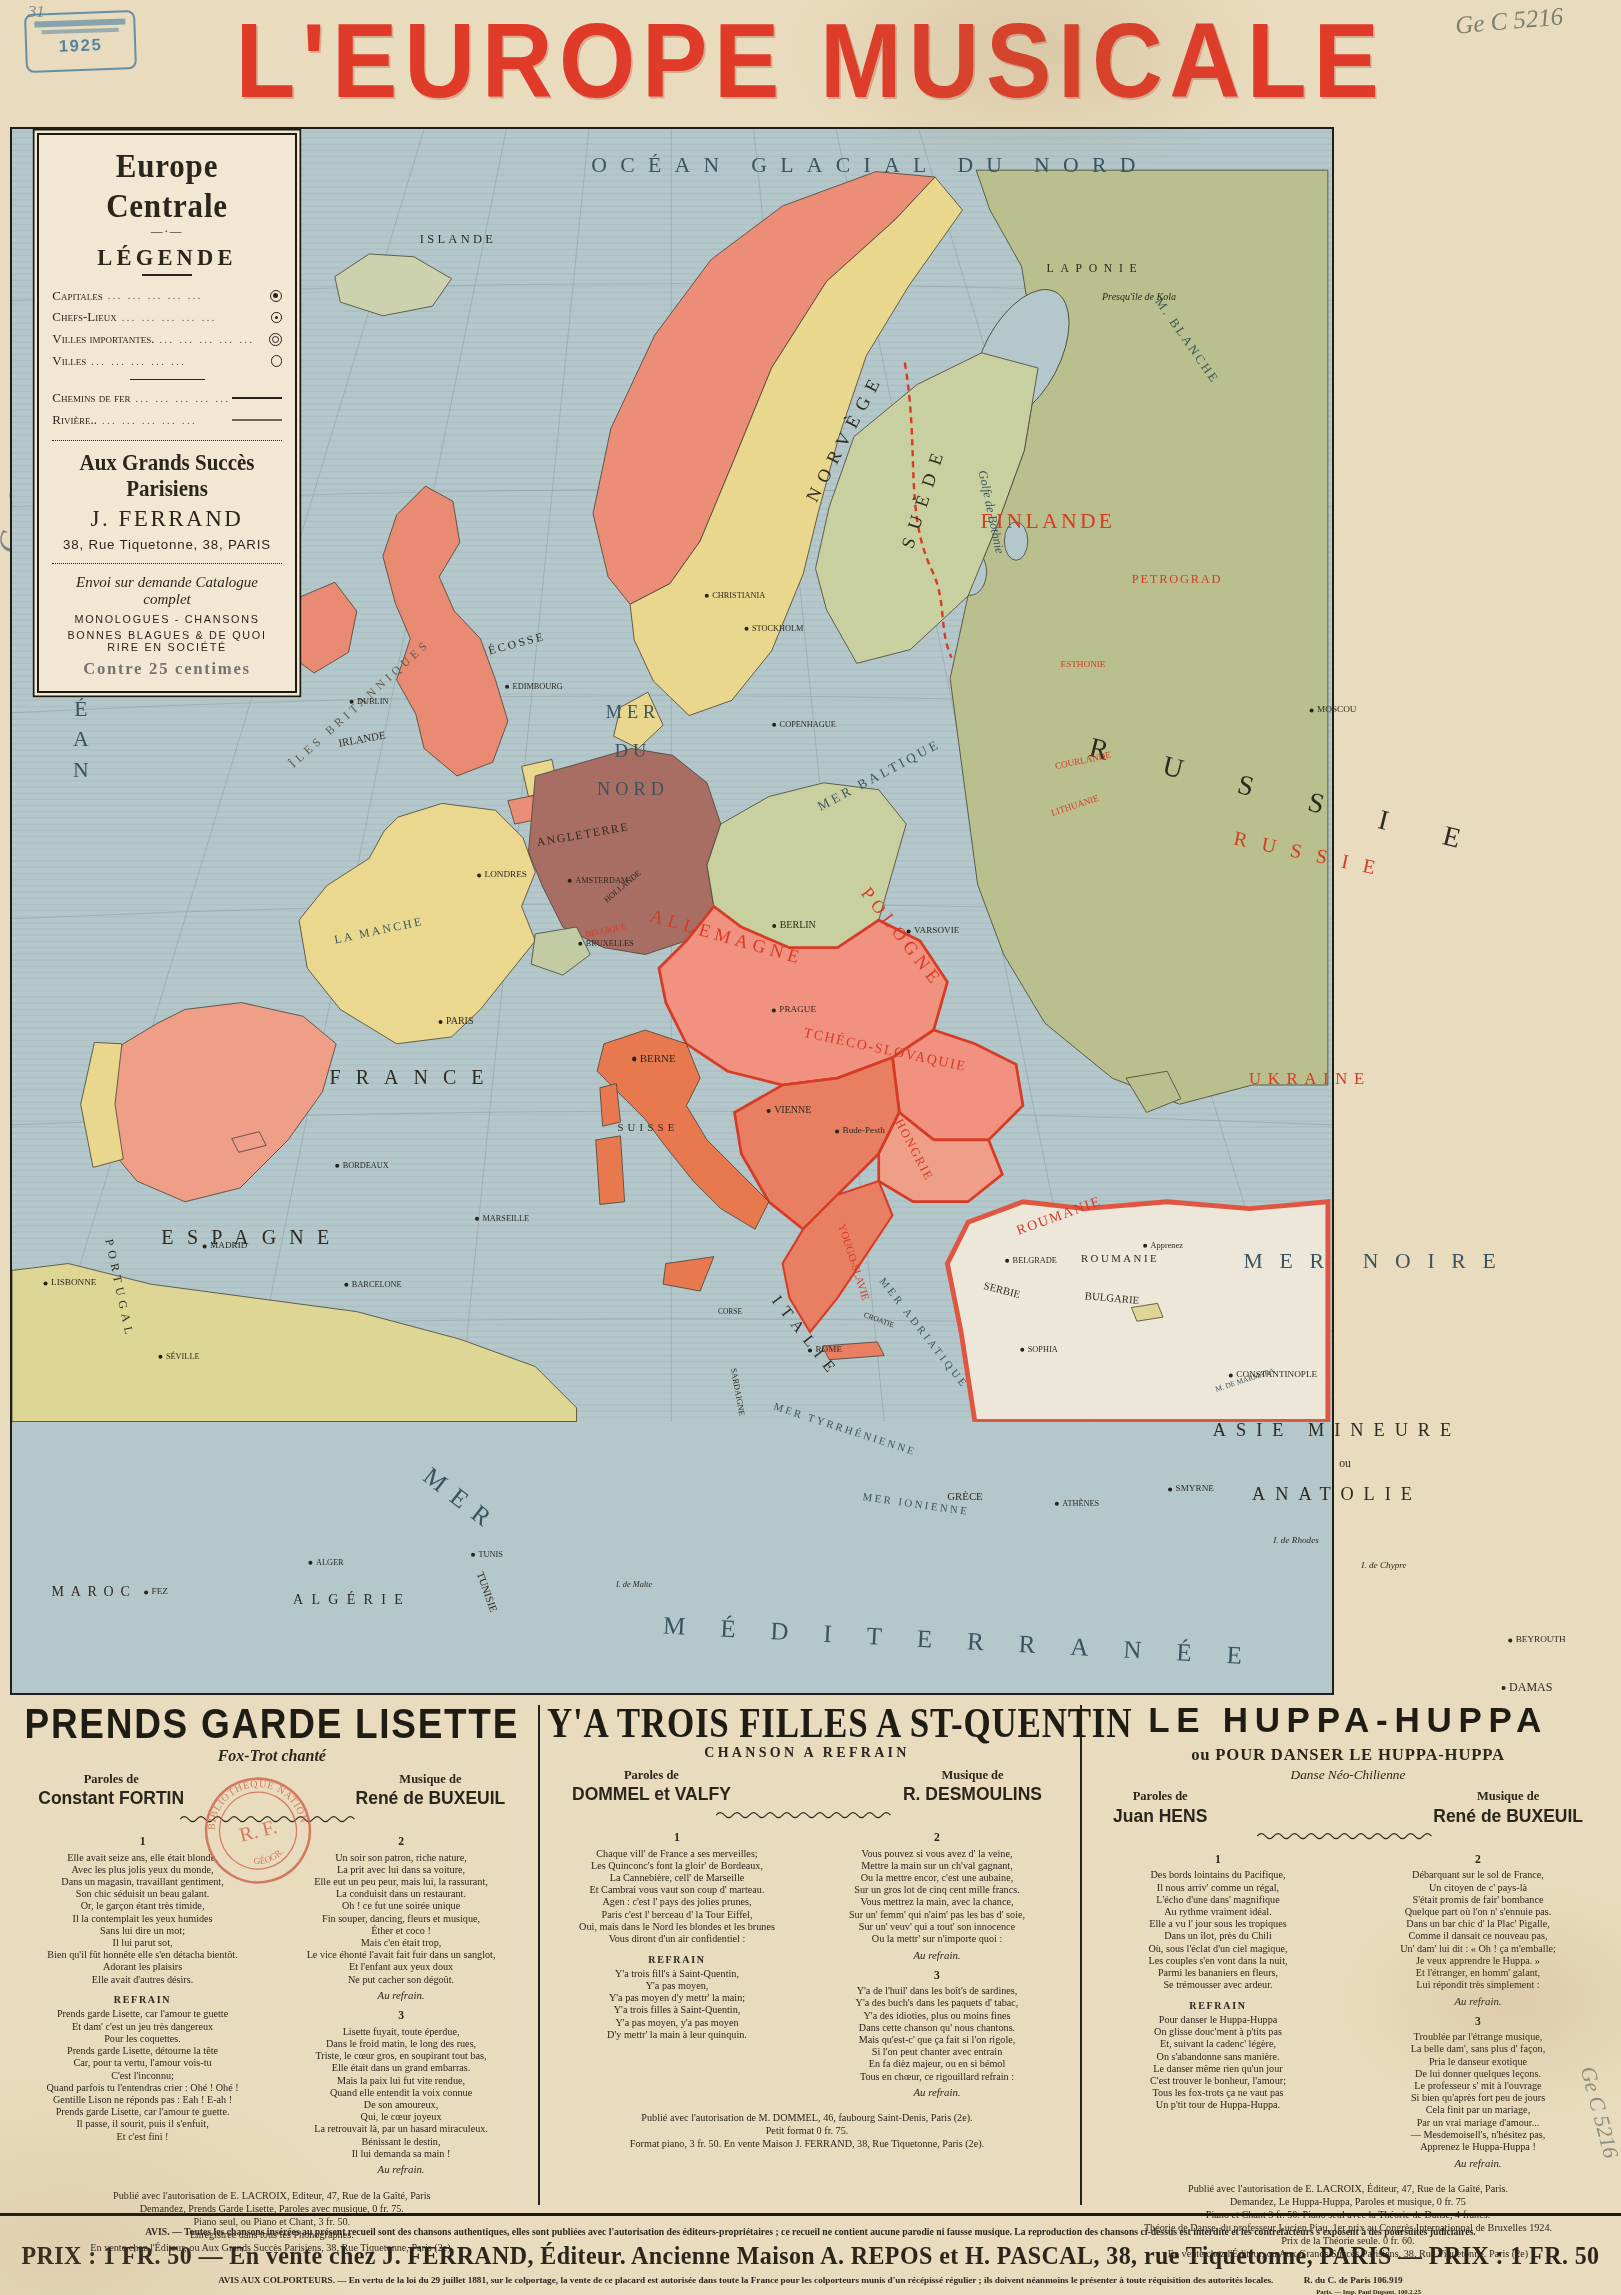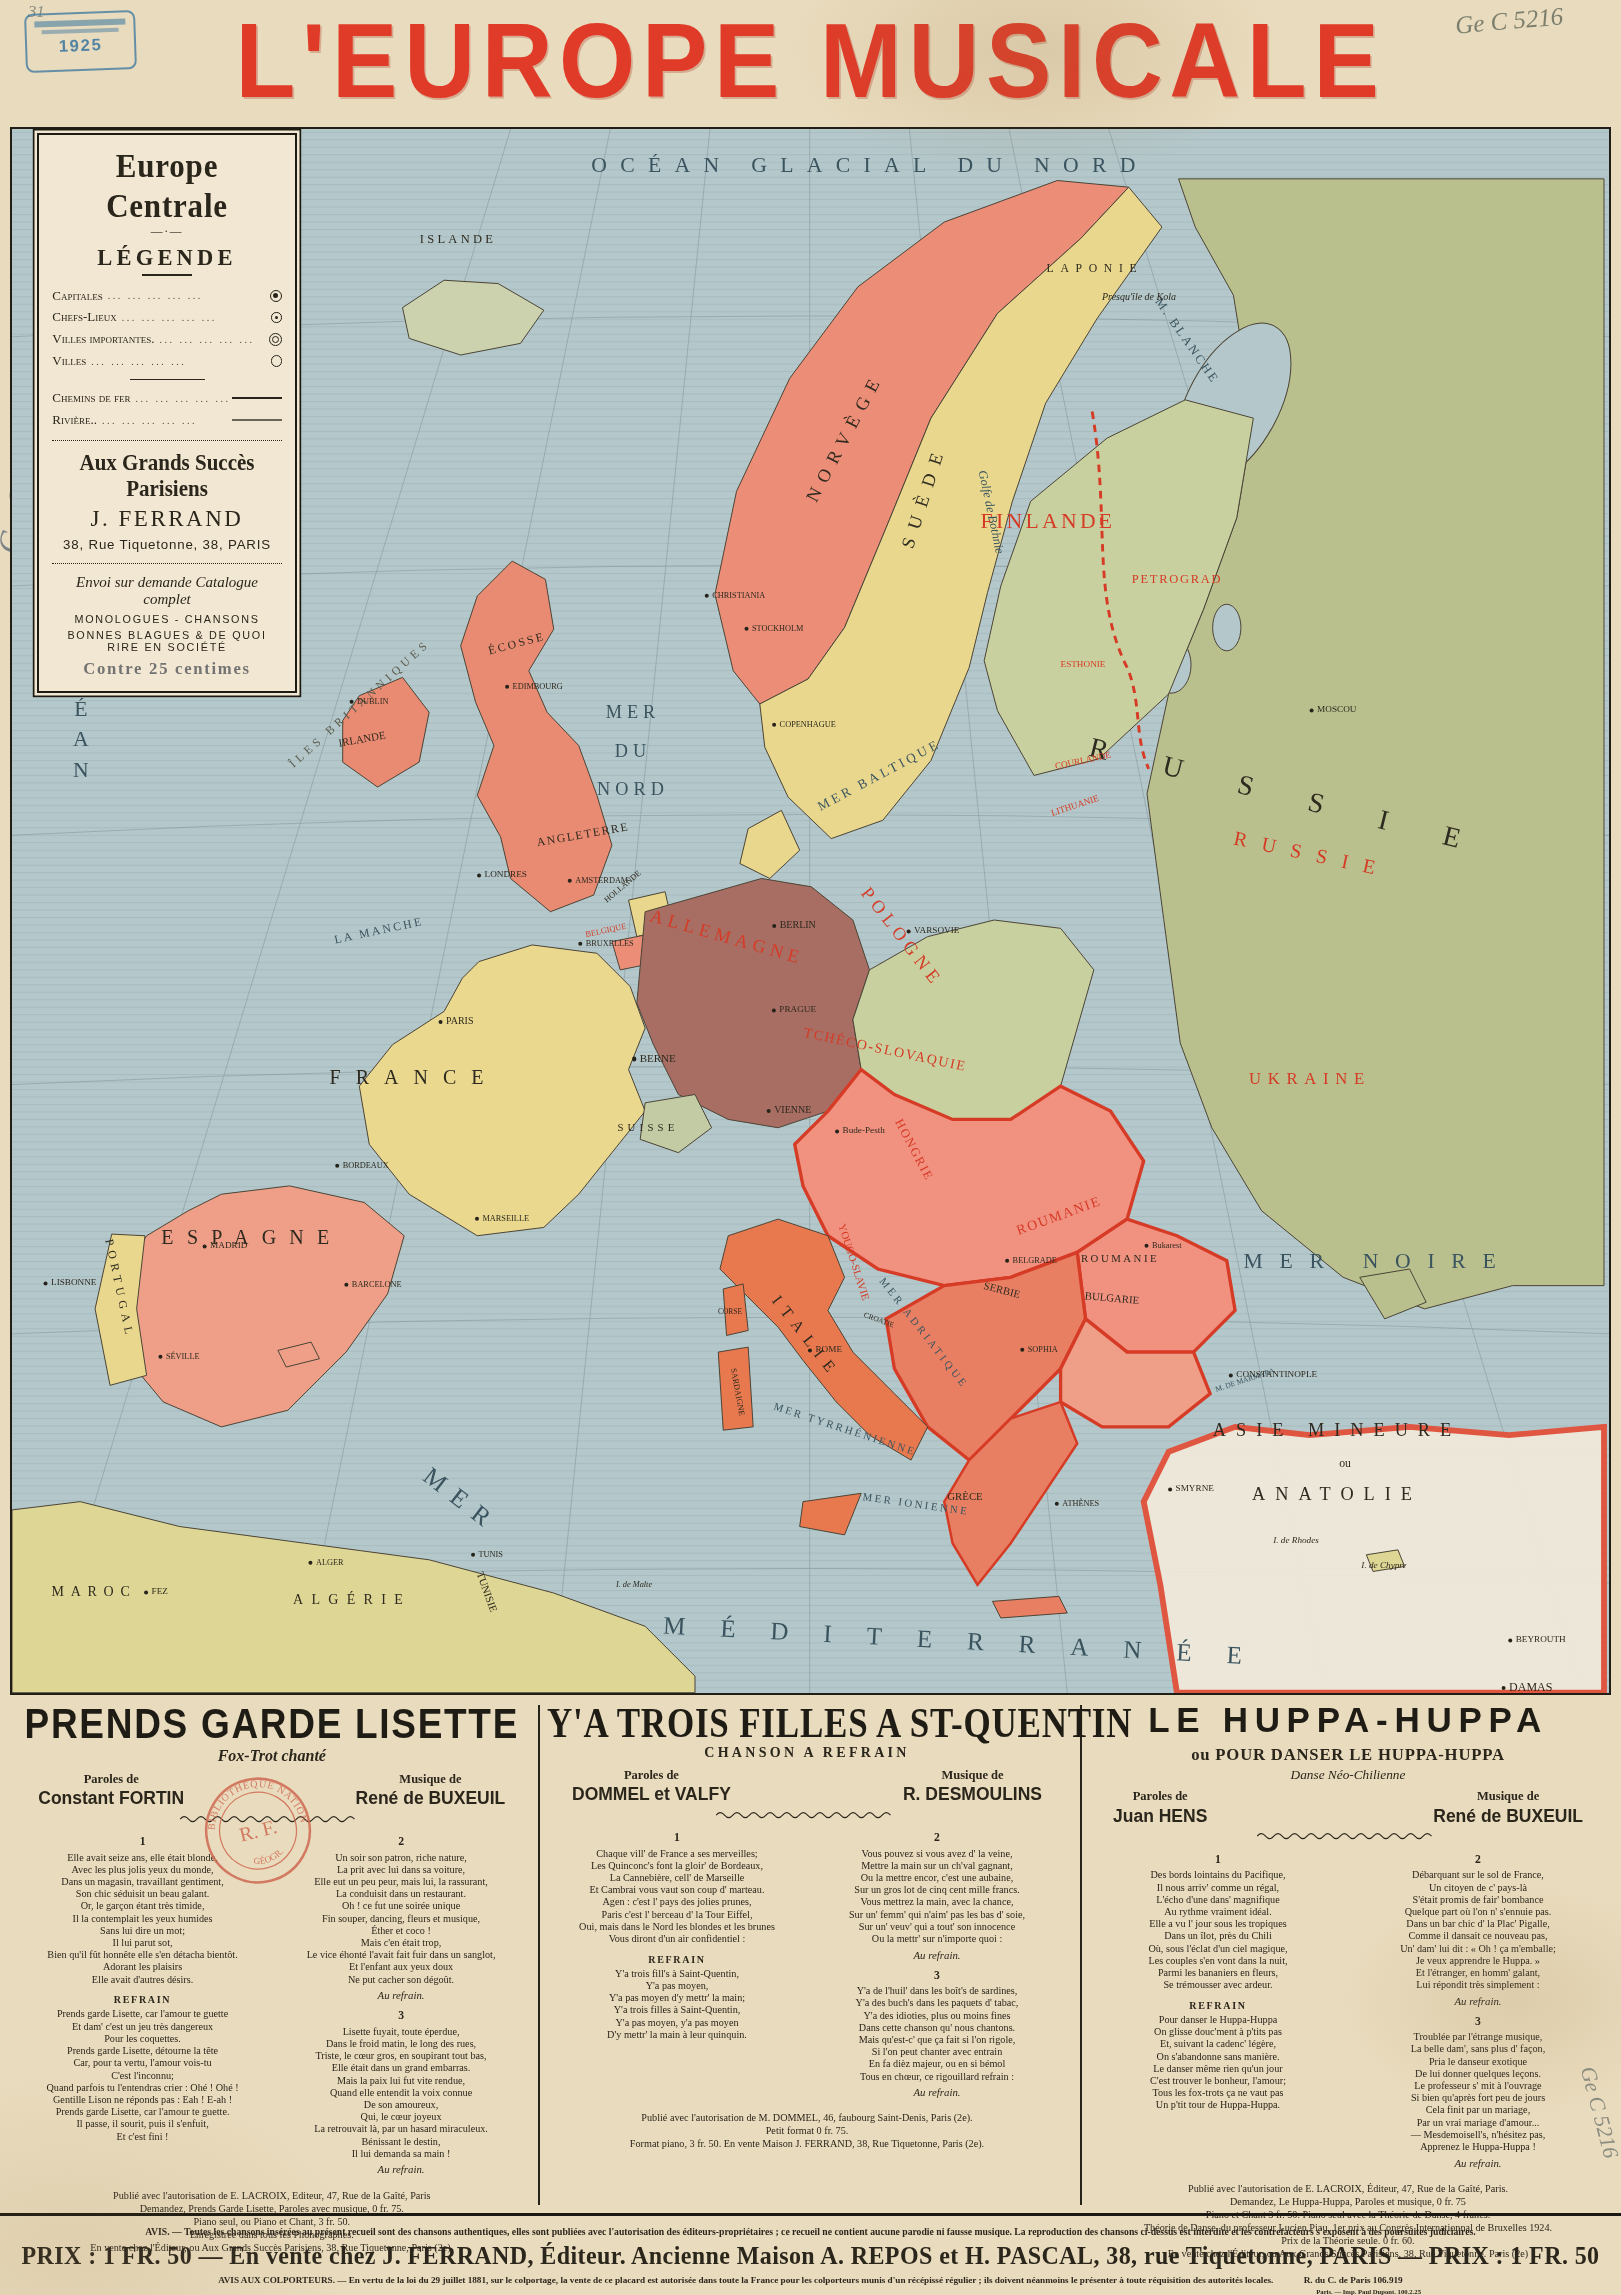--- a/index.html
+++ b/index.html
@@ -20,21 +20,21 @@
   .hand-tl{top:1.7px;left:28px;font-size:16.7px;color:#8a8d80;}
   .hand-left{top:467px;left:-47px;font-size:32px;color:#7b8288;transform:rotate(-78deg);}
   .hand-br{top:2100px;right:-25px;font-size:21.7px;color:#8a8d80;transform:rotate(75deg);}
   .date-stamp{position:absolute;top:11.7px;left:25px;width:107px;height:55px;
     border:2.5px solid rgba(55,118,160,.75);border-radius:8.3px;transform:rotate(-2deg);
     color:rgba(55,118,160,.85);text-align:center;font-family:"Liberation Sans",sans-serif;}
   .date-stamp .bar{height:5.8px;background:rgba(55,118,160,.55);margin:5.8px 8.3px 3.3px;}
   .date-stamp .bar2{height:4.2px;background:rgba(55,118,160,.45);margin:0 15px 2.5px;}
   .date-stamp .yr{font-size:16.7px;font-weight:bold;letter-spacing:1.7px;}
   
-  .map{position:absolute;left:10px;top:127px;width:1601px;height:1568px;
+  .map{position:absolute;left:10px;top:127px;width:1324px;height:1568px;
     border:2.5px solid #201e16;box-sizing:border-box;background:#b4c7ca;}
   .map svg{position:absolute;inset:0;}
   #map-labels{position:absolute;inset:0;z-index:2;}
   #map-labels span{position:absolute;white-space:nowrap;font-family:"Liberation Serif",serif;line-height:1;}
   #map-labels span.city::before{content:"";display:inline-block;width:4.2px;height:4.2px;border-radius:50%;
     background:#26231a;margin-right:3.3px;vertical-align:middle;}
   
   .legend{position:absolute;left:37px;top:133px;width:260px;z-index:5;background:#f2e7d2;
     border:2.5px solid #1d1b13;box-shadow:0 0 0 2.5px #f2e7d2,0 0 0 4.2px #1d1b13;padding:15px 13.3px 11.7px;box-sizing:border-box;}
   .legend .lg-title{font-family:"Liberation Serif",serif;font-weight:bold;font-size:31px;text-align:center;
@@ -250,21 +250,21 @@
         <span class="city" style="left: 782px; top: 796px; font-size: 10px; color: rgb(46, 42, 31); transform: translate(-50%, -50%) rotate(0deg);">BERLIN</span>
         <span class="city" style="left: 626px; top: 929px; font-size: 11px; color: rgb(46, 42, 31); transform: translate(-50%, -50%) rotate(0deg); padding-left: 32px;">BERNE</span>
         <span class="city" style="left: 213px; top: 1117px; font-size: 9.2px; color: rgb(46, 42, 31); transform: translate(-50%, -50%) rotate(0deg);">MADRID</span>
         <span class="city" style="left: 58px; top: 1154px; font-size: 9.2px; color: rgb(46, 42, 31); transform: translate(-50%, -50%) rotate(0deg);">LISBONNE</span>
         <span class="city" style="left: 813px; top: 1221px; font-size: 9.2px; color: rgb(46, 42, 31); transform: translate(-50%, -50%) rotate(0deg);">ROME</span>
         <span class="city" style="left: 777px; top: 981px; font-size: 10px; color: rgb(46, 42, 31); transform: translate(-50%, -50%) rotate(0deg);">VIENNE</span>
         <span class="city" style="left: 782px; top: 881px; font-size: 9.2px; color: rgb(46, 42, 31); transform: translate(-50%, -50%) rotate(0deg);">PRAGUE</span>
         <span class="city" style="left: 921px; top: 802px; font-size: 9.2px; color: rgb(46, 42, 31); transform: translate(-50%, -50%) rotate(0deg);">VARSOVIE</span>
         <span class="city" style="left: 848px; top: 1002px; font-size: 9.2px; color: rgb(46, 42, 31); transform: translate(-50%, -50%) rotate(0deg);">Bude-Pesth</span>
         <span class="city" style="left: 1019px; top: 1132px; font-size: 8.3px; color: rgb(46, 42, 31); transform: translate(-50%, -50%) rotate(0deg);">BELGRADE</span>
-        <span class="city" style="left: 1151px; top: 1117px; font-size: 8.3px; color: rgb(46, 42, 31); transform: translate(-50%, -50%) rotate(0deg);">Bukarest</span>
+        <span class="city" style="left: 1151px; top: 1117px; font-size: 8.3px; color: rgb(46, 42, 31); transform: translate(-50%, -50%) rotate(0deg);">Apprenez</span>
         <span class="city" style="left: 1027px; top: 1221px; font-size: 8.3px; color: rgb(46, 42, 31); transform: translate(-50%, -50%) rotate(0deg);">SOPHIA</span>
         <span class="city" style="left: 1261px; top: 1246px; font-size: 9.2px; color: rgb(46, 42, 31); transform: translate(-50%, -50%) rotate(0deg);">CONSTANTINOPLE</span>
         <span class="city" style="left: 1065px; top: 1375px; font-size: 8.3px; color: rgb(46, 42, 31); transform: translate(-50%, -50%) rotate(0deg);">ATHÈNES</span>
         <span class="city" style="left: 762px; top: 500px; font-size: 8.3px; color: rgb(46, 42, 31); transform: translate(-50%, -50%) rotate(0deg);">STOCKHOLM</span>
         <span class="city" style="left: 723px; top: 467px; font-size: 8.3px; color: rgb(46, 42, 31); transform: translate(-50%, -50%) rotate(0deg);">CHRISTIANIA</span>
         <span class="city" style="left: 792px; top: 596px; font-size: 8.3px; color: rgb(46, 42, 31); transform: translate(-50%, -50%) rotate(0deg);">COPENHAGUE</span>
         <span class="city" style="left: 1321px; top: 581px; font-size: 9.2px; color: rgb(46, 42, 31); transform: translate(-50%, -50%) rotate(0deg);">MOSCOU</span>
         <span class="city" style="left: 357px; top: 573px; font-size: 8.3px; color: rgb(46, 42, 31); transform: translate(-50%, -50%) rotate(0deg);">DUBLIN</span>
         <span class="city" style="left: 522px; top: 558px; font-size: 8.3px; color: rgb(46, 42, 31); transform: translate(-50%, -50%) rotate(0deg);">EDIMBOURG</span>
         <span class="city" style="left: 167px; top: 1228px; font-size: 8.3px; color: rgb(46, 42, 31); transform: translate(-50%, -50%) rotate(0deg);">SÉVILLE</span>

